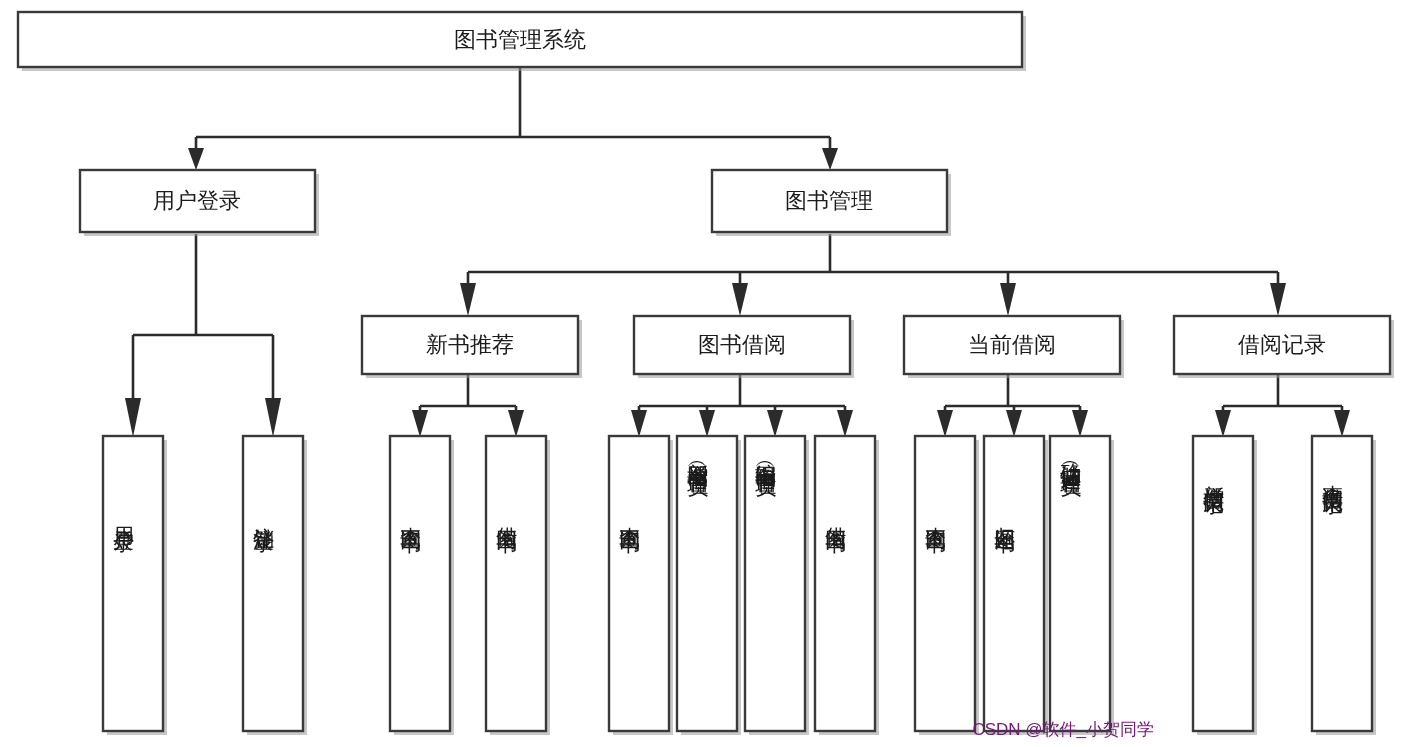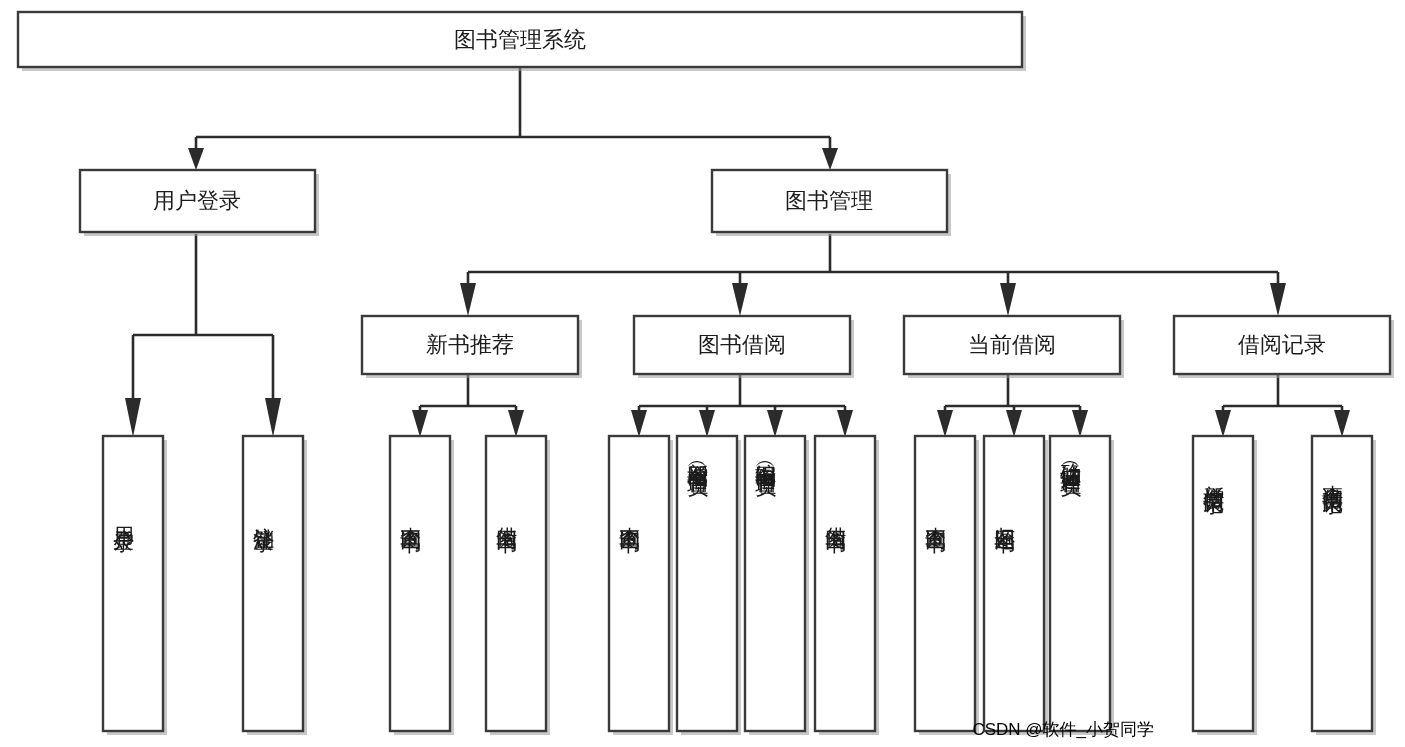--- a/index.html
+++ b/index.html
@@ -62,21 +62,21 @@
     letter-spacing: 2px;
     white-space: nowrap;
     pointer-events: none;
   }
   .watermark {
     position: absolute;
     right: 10px;
     bottom: 6px;
     font-family: "Liberation Sans", "DejaVu Sans", sans-serif;
     font-size: 17px;
-    color: #000000;
+    color: #701a75;
     white-space: nowrap;
   }
 </style>
 </head>
 <body>
 
 <div id="diagram-root">
 
   <svg id="flow-svg" viewBox="0 0 1405 747">
 

